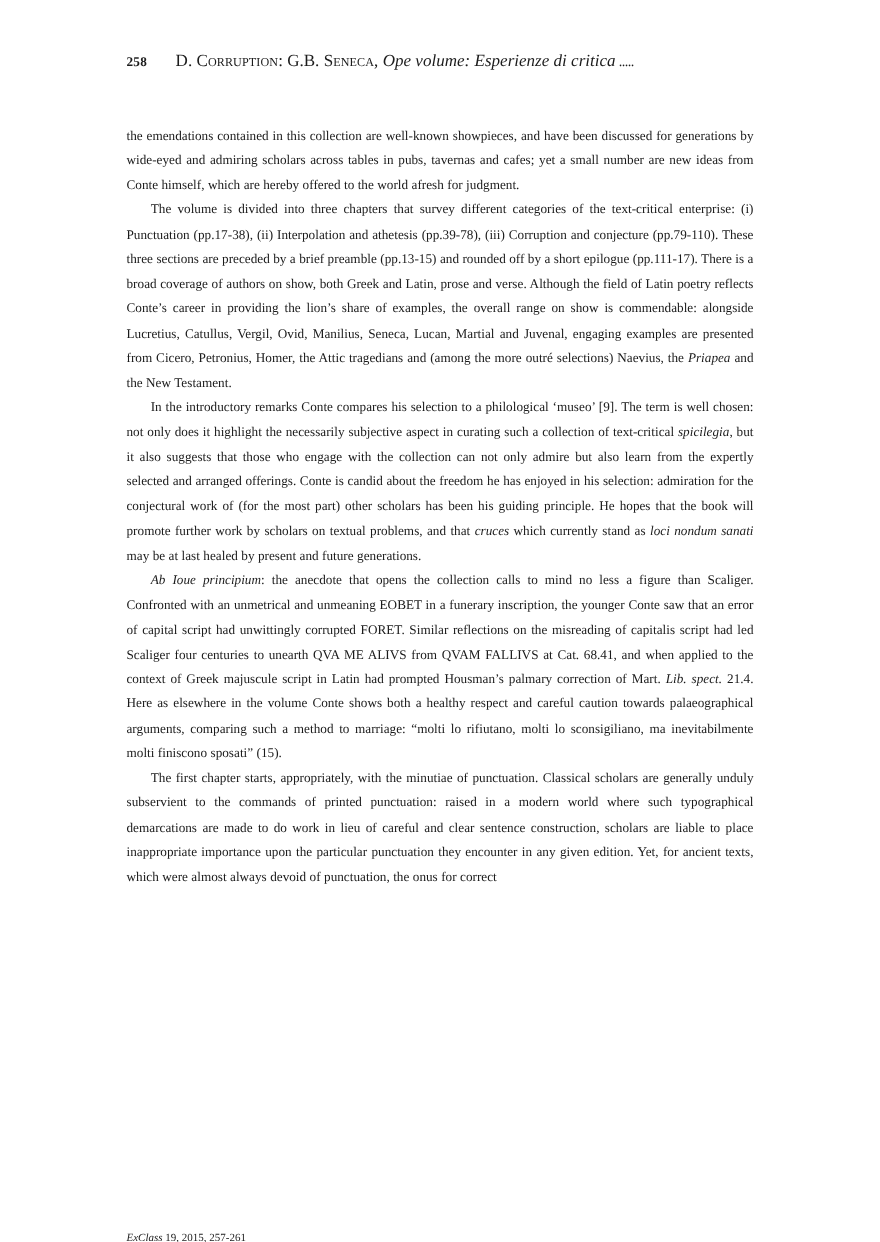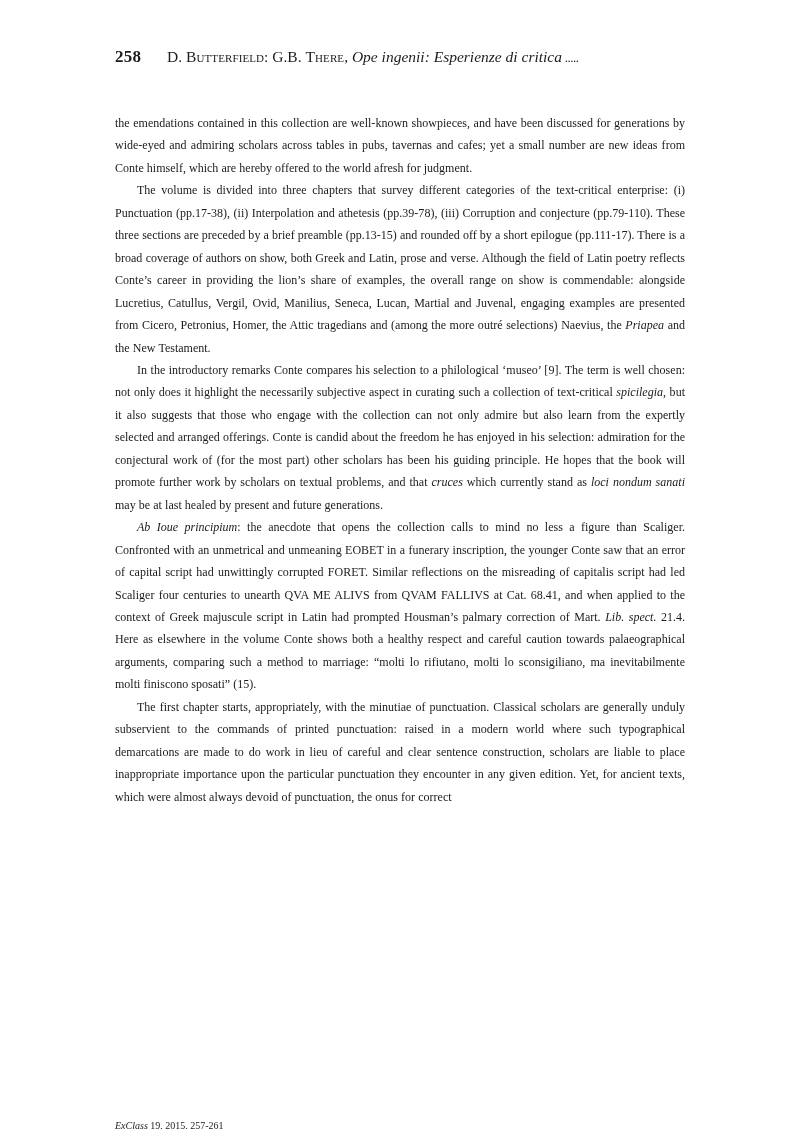--- a/index.html
+++ b/index.html
@@ -24,21 +24,21 @@
     left: 115px;
     top: 46px;
     width: 570px;
     font-size: 15.5px;
     line-height: 1.25;
     white-space: nowrap;
     color: #1c1c1c;
   }
   .folio {
     font-weight: bold;
-    font-size: 17px;
+    font-size: 12px;
     letter-spacing: 0.2px;
     text-align: right;
   }
   .head-gap { display: inline-block; width: 26px; }
   .smallcaps {
     font-variant: small-caps;
     letter-spacing: 0.1px;
   }
   .head-title {
     font-style: italic;
@@ -81,21 +81,21 @@
     color: #1c1c1c;
   }
   .footer .jrnl { font-style: italic; }
 </style>
 </head>
 <body>
 
 <div class="page">
 
   <div class="running-head">
-    <span class="folio">258</span><span class="head-gap"></span><span>D. </span><span class="smallcaps">Butterfield</span><span>: </span><span>G.B. </span><span class="smallcaps">There</span><span>, </span><span class="head-title">Ope ingenii: Esperienze di critica</span><span class="head-dots"> .....</span>
+    <span class="folio">258</span><span class="head-gap"></span><span>D. </span><span class="smallcaps">Corruption</span><span>: </span><span>G.B. </span><span class="smallcaps">Seneca</span><span>, </span><span class="head-title">Ope volume: Esperienze di critica</span><span class="head-dots"> .....</span>
   </div>
 
   <div class="body-col">
       <p class="para"><span>the emendations contained in this collection are well-known showpieces, and have been discussed for generations by wide-eyed and admiring scholars across tables in pubs, tavernas and cafes; yet a small number are new ideas from Conte himself, which are hereby offered to the world afresh for judgment.</span></p>
       <p class="para indent"><span>The volume is divided into three chapters that survey different categories of the text-critical enterprise: (i) Punctuation (pp.17-38), (ii) Interpolation and athetesis (pp.39-78), (iii) Corruption and conjecture (pp.79-110). These three sections are preceded by a brief preamble (pp.13-15) and rounded off by a short epilogue (pp.111-17). There is a broad coverage of authors on show, both Greek and Latin, prose and verse. Although the field of Latin poetry reflects Conte’s career in providing the lion’s share of examples, the overall range on show is commendable: alongside Lucretius, Catullus, Vergil, Ovid, Manilius, Seneca, Lucan, Martial and Juvenal, engaging examples are presented from Cicero, Petronius, Homer, the Attic tragedians and (among the more outré selections) Naevius, the </span><i>Priapea</i><span> and the New Testament.</span></p>
       <p class="para indent"><span>In the introductory remarks Conte compares his selection to a philological ‘museo’ [9]. The term is well chosen: not only does it highlight the necessarily subjective aspect in curating such a collection of text-critical </span><i>spicilegia</i><span>, but it also suggests that those who engage with the collection can not only admire but also learn from the expertly selected and arranged offerings. Conte is candid about the freedom he has enjoyed in his selection: admiration for the conjectural work of (for the most part) other scholars has been his guiding principle. He hopes that the book will promote further work by scholars on textual problems, and that </span><i>cruces</i><span> which currently stand as </span><i>loci nondum sanati</i><span> may be at last healed by present and future generations.</span></p>
       <p class="para indent"><i>Ab Ioue principium</i><span>: the anecdote that opens the collection calls to mind no less a figure than Scaliger. Confronted with an unmetrical and unmeaning EOBET in a funerary inscription, the younger Conte saw that an error of capital script had unwittingly corrupted FORET. Similar reflections on the misreading of capitalis script had led Scaliger four centuries to unearth QVA ME ALIVS from QVAM FALLIVS at Cat. 68.41, and when applied to the context of Greek majuscule script in Latin had prompted Housman’s palmary correction of Mart. </span><i>Lib. spect.</i><span> 21.4. Here as elsewhere in the volume Conte shows both a healthy respect and careful caution towards palaeographical arguments, comparing such a method to marriage: “molti lo rifiutano, molti lo sconsigiliano, ma inevitabilmente molti finiscono sposati” (15).</span></p>
       <p class="para indent"><span>The first chapter starts, appropriately, with the minutiae of punctuation. Classical scholars are generally unduly subservient to the commands of printed punctuation: raised in a modern world where such typographical demarcations are made to do work in lieu of careful and clear sentence construction, scholars are liable to place inappropriate importance upon the particular punctuation they encounter in any given edition. Yet, for ancient texts, which were almost always devoid of punctuation, the onus for correct</span></p>
     </div>
 

